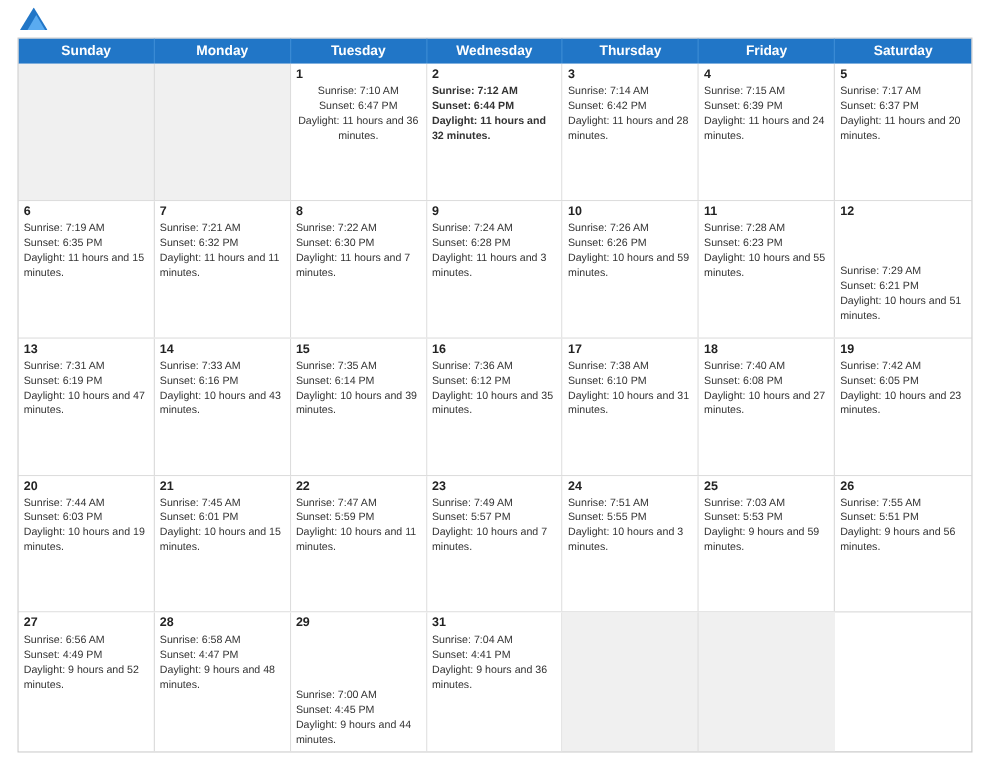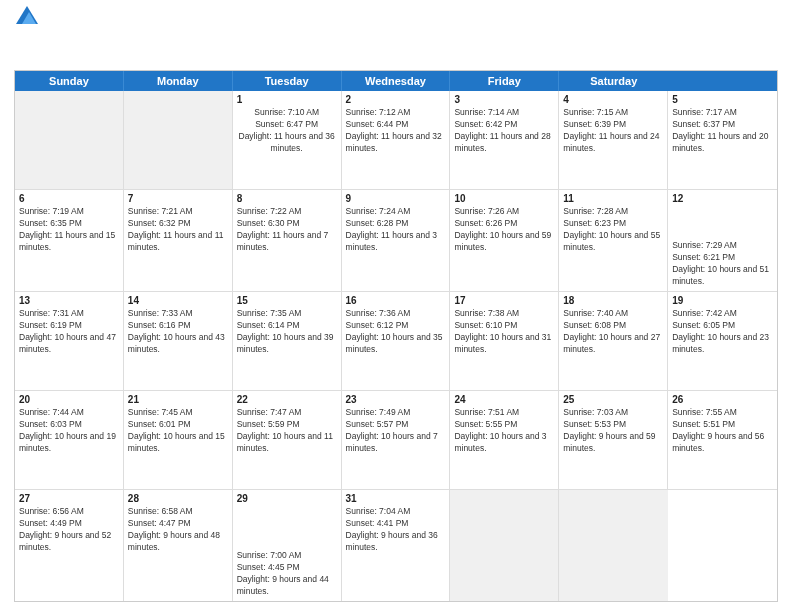--- a/index.html
+++ b/index.html
@@ -9,21 +9,20 @@
       width: 792px;
       height: 612px;
       overflow: hidden;
     }
     .page {
       width: 792px;
       height: 612px;
       padding: 10px 14px 10px 14px;
       display: flex;
       flex-direction: column;
-      gap: 40px;
     }
     .header {
       display: flex;
       justify-content: space-between;
       align-items: flex-start;
       margin-bottom: 6px;
     }
     .logo {
       display: flex;
       flex-direction: column;
@@ -124,36 +123,37 @@
       <div class="subtitle"></div>
     </div>
   </div>
 
   <div class="calendar">
     <div class="cal-header" id="cal-header">
         <div class="cal-header-cell">Sunday</div>
         <div class="cal-header-cell">Monday</div>
         <div class="cal-header-cell">Tuesday</div>
         <div class="cal-header-cell">Wednesday</div>
+        <div class="cal-header-cell">Thursday</div>
         <div class="cal-header-cell">Friday</div>
         <div class="cal-header-cell">Saturday</div>
       </div>
     <div class="cal-body" id="cal-body">
         <div class="cal-row">
           <div class="cal-cell shaded"></div>
           <div class="cal-cell shaded"></div>
           <div class="cal-cell">
             <div class="day-num">1</div>
             <div class="cell-info" style="white-space: pre-line; text-align: center;">Sunrise: 7:10 AM
 Sunset: 6:47 PM
 Daylight: 11 hours and 36 minutes.</div>
           </div>
           <div class="cal-cell">
             <div class="day-num">2</div>
-            <div class="cell-info" style="white-space: pre-line;">Sunrise: 7:12 AM
+            <div class="cell-info" style="white-space: pre-line; font-weight: bold;">Sunrise: 7:12 AM
 Sunset: 6:44 PM
 Daylight: 11 hours and 32 minutes.</div>
           </div>
           <div class="cal-cell">
             <div class="day-num">3</div>
             <div class="cell-info" style="white-space: pre-line;">Sunrise: 7:14 AM
 Sunset: 6:42 PM
 Daylight: 11 hours and 28 minutes.</div>
           </div>
           <div class="cal-cell">

